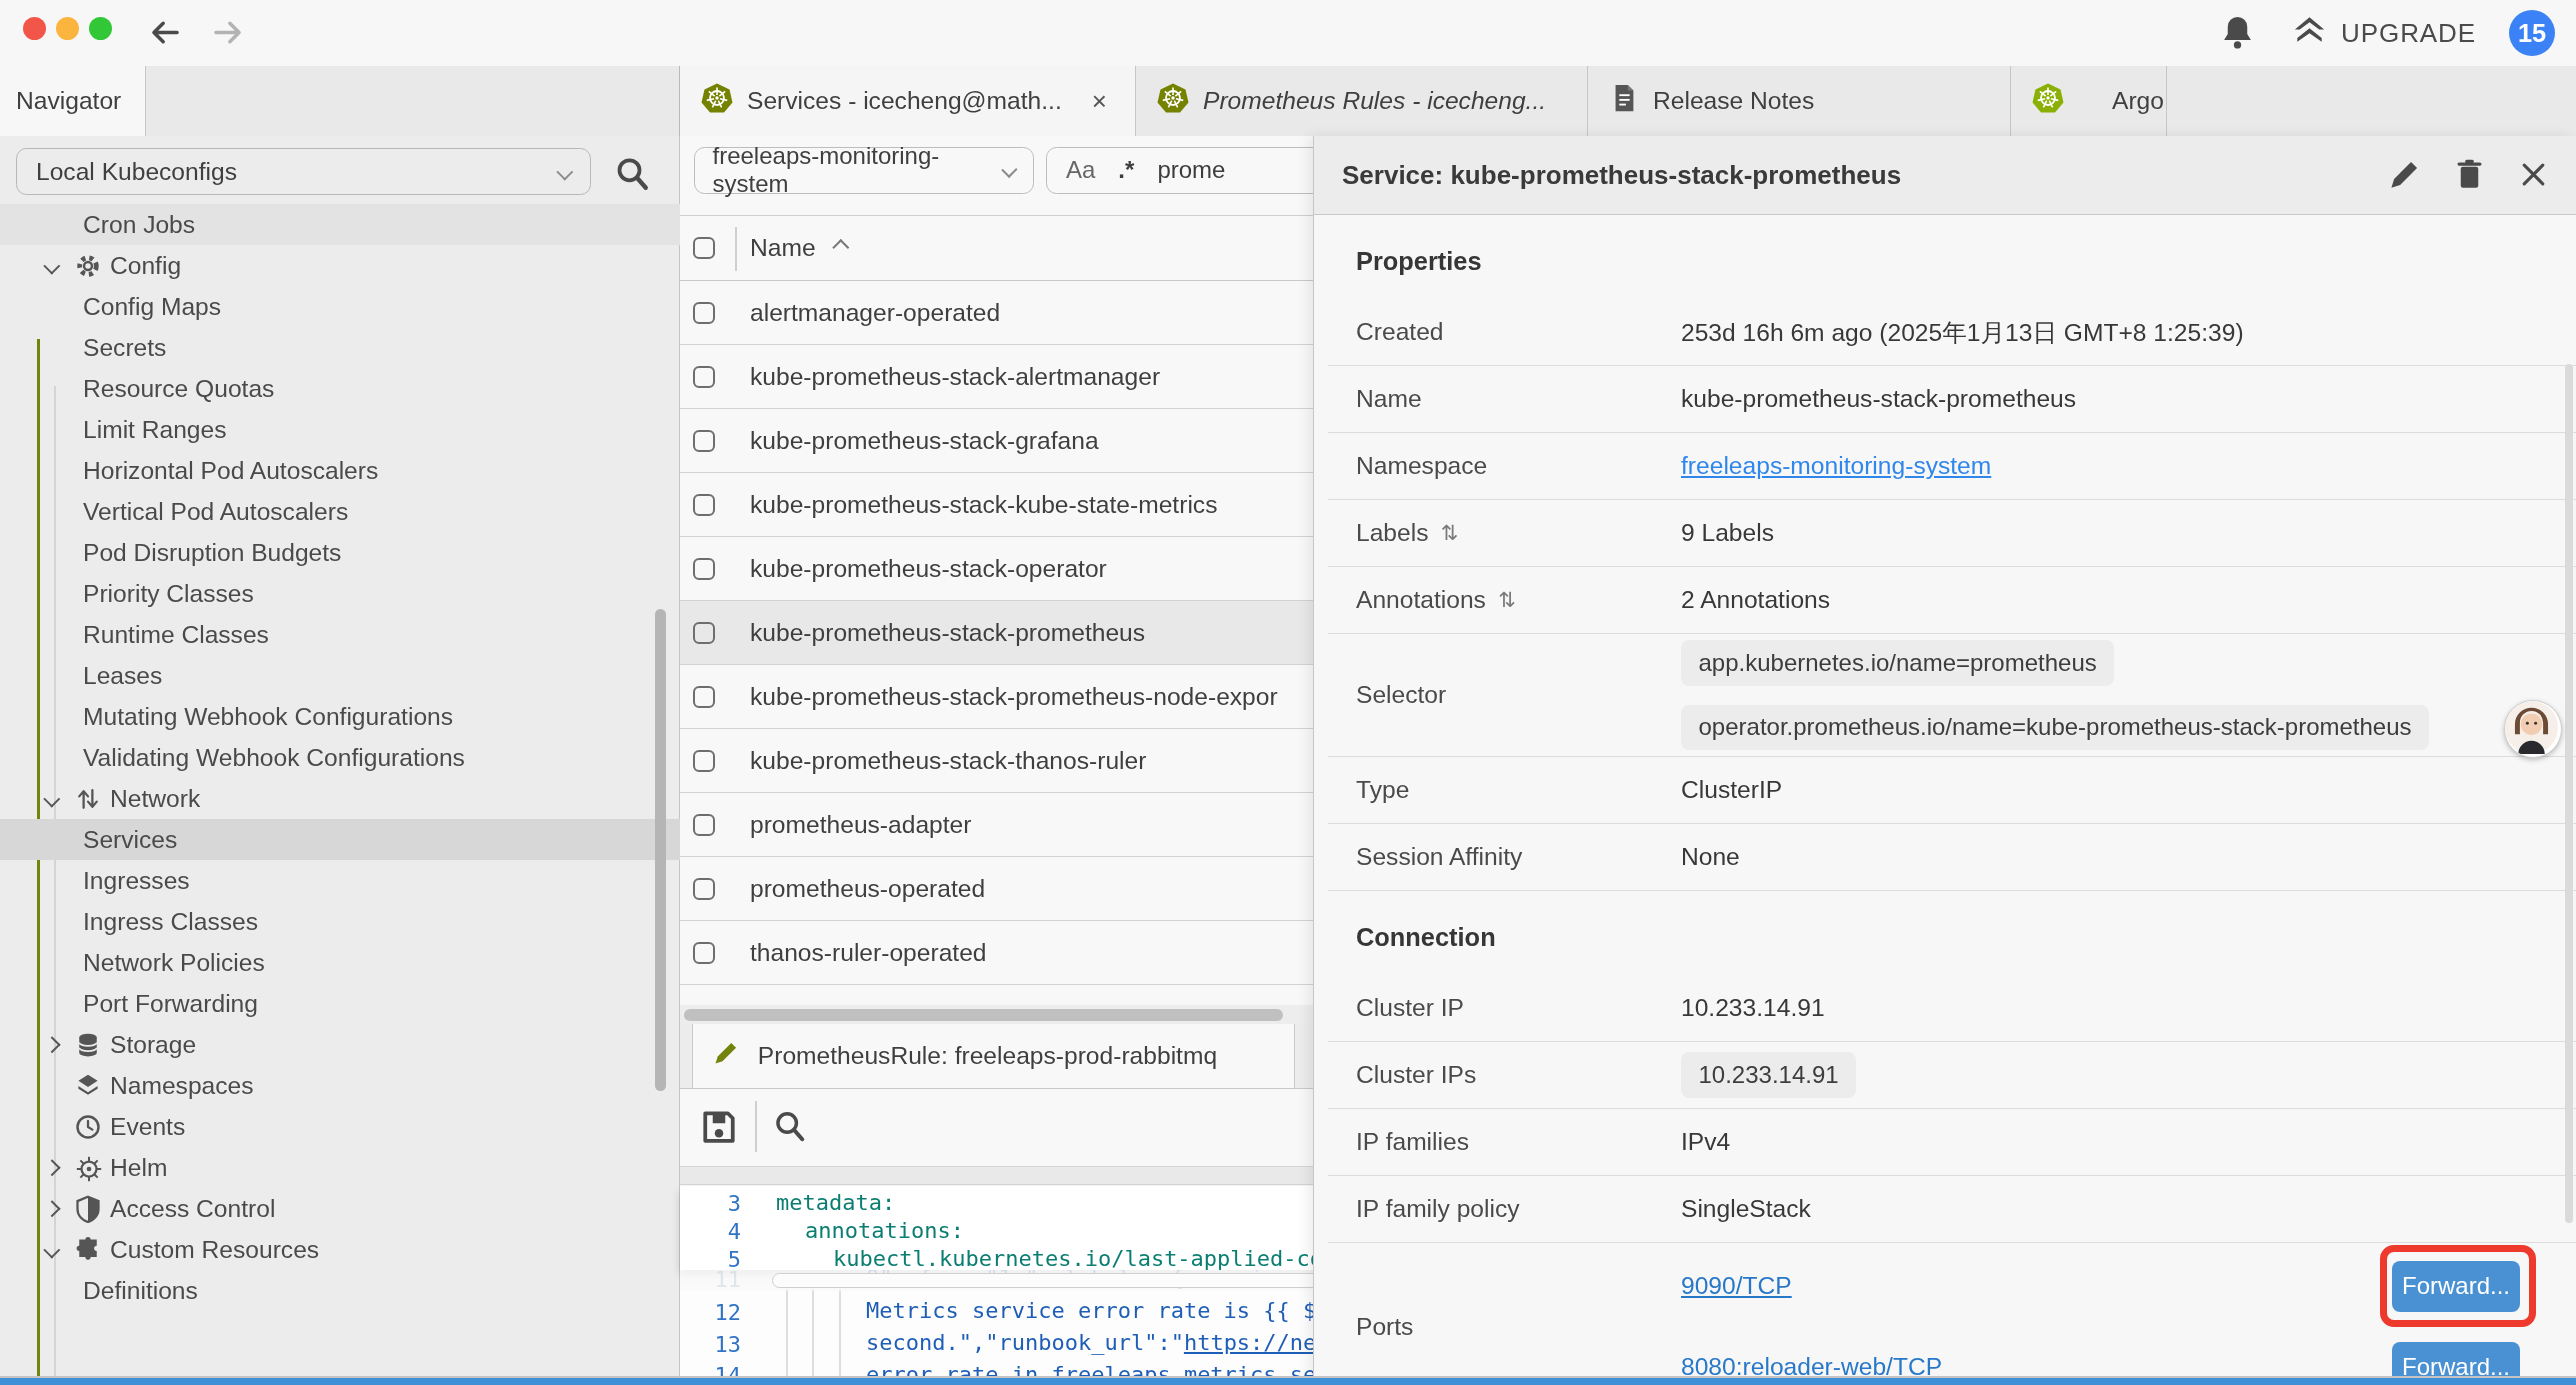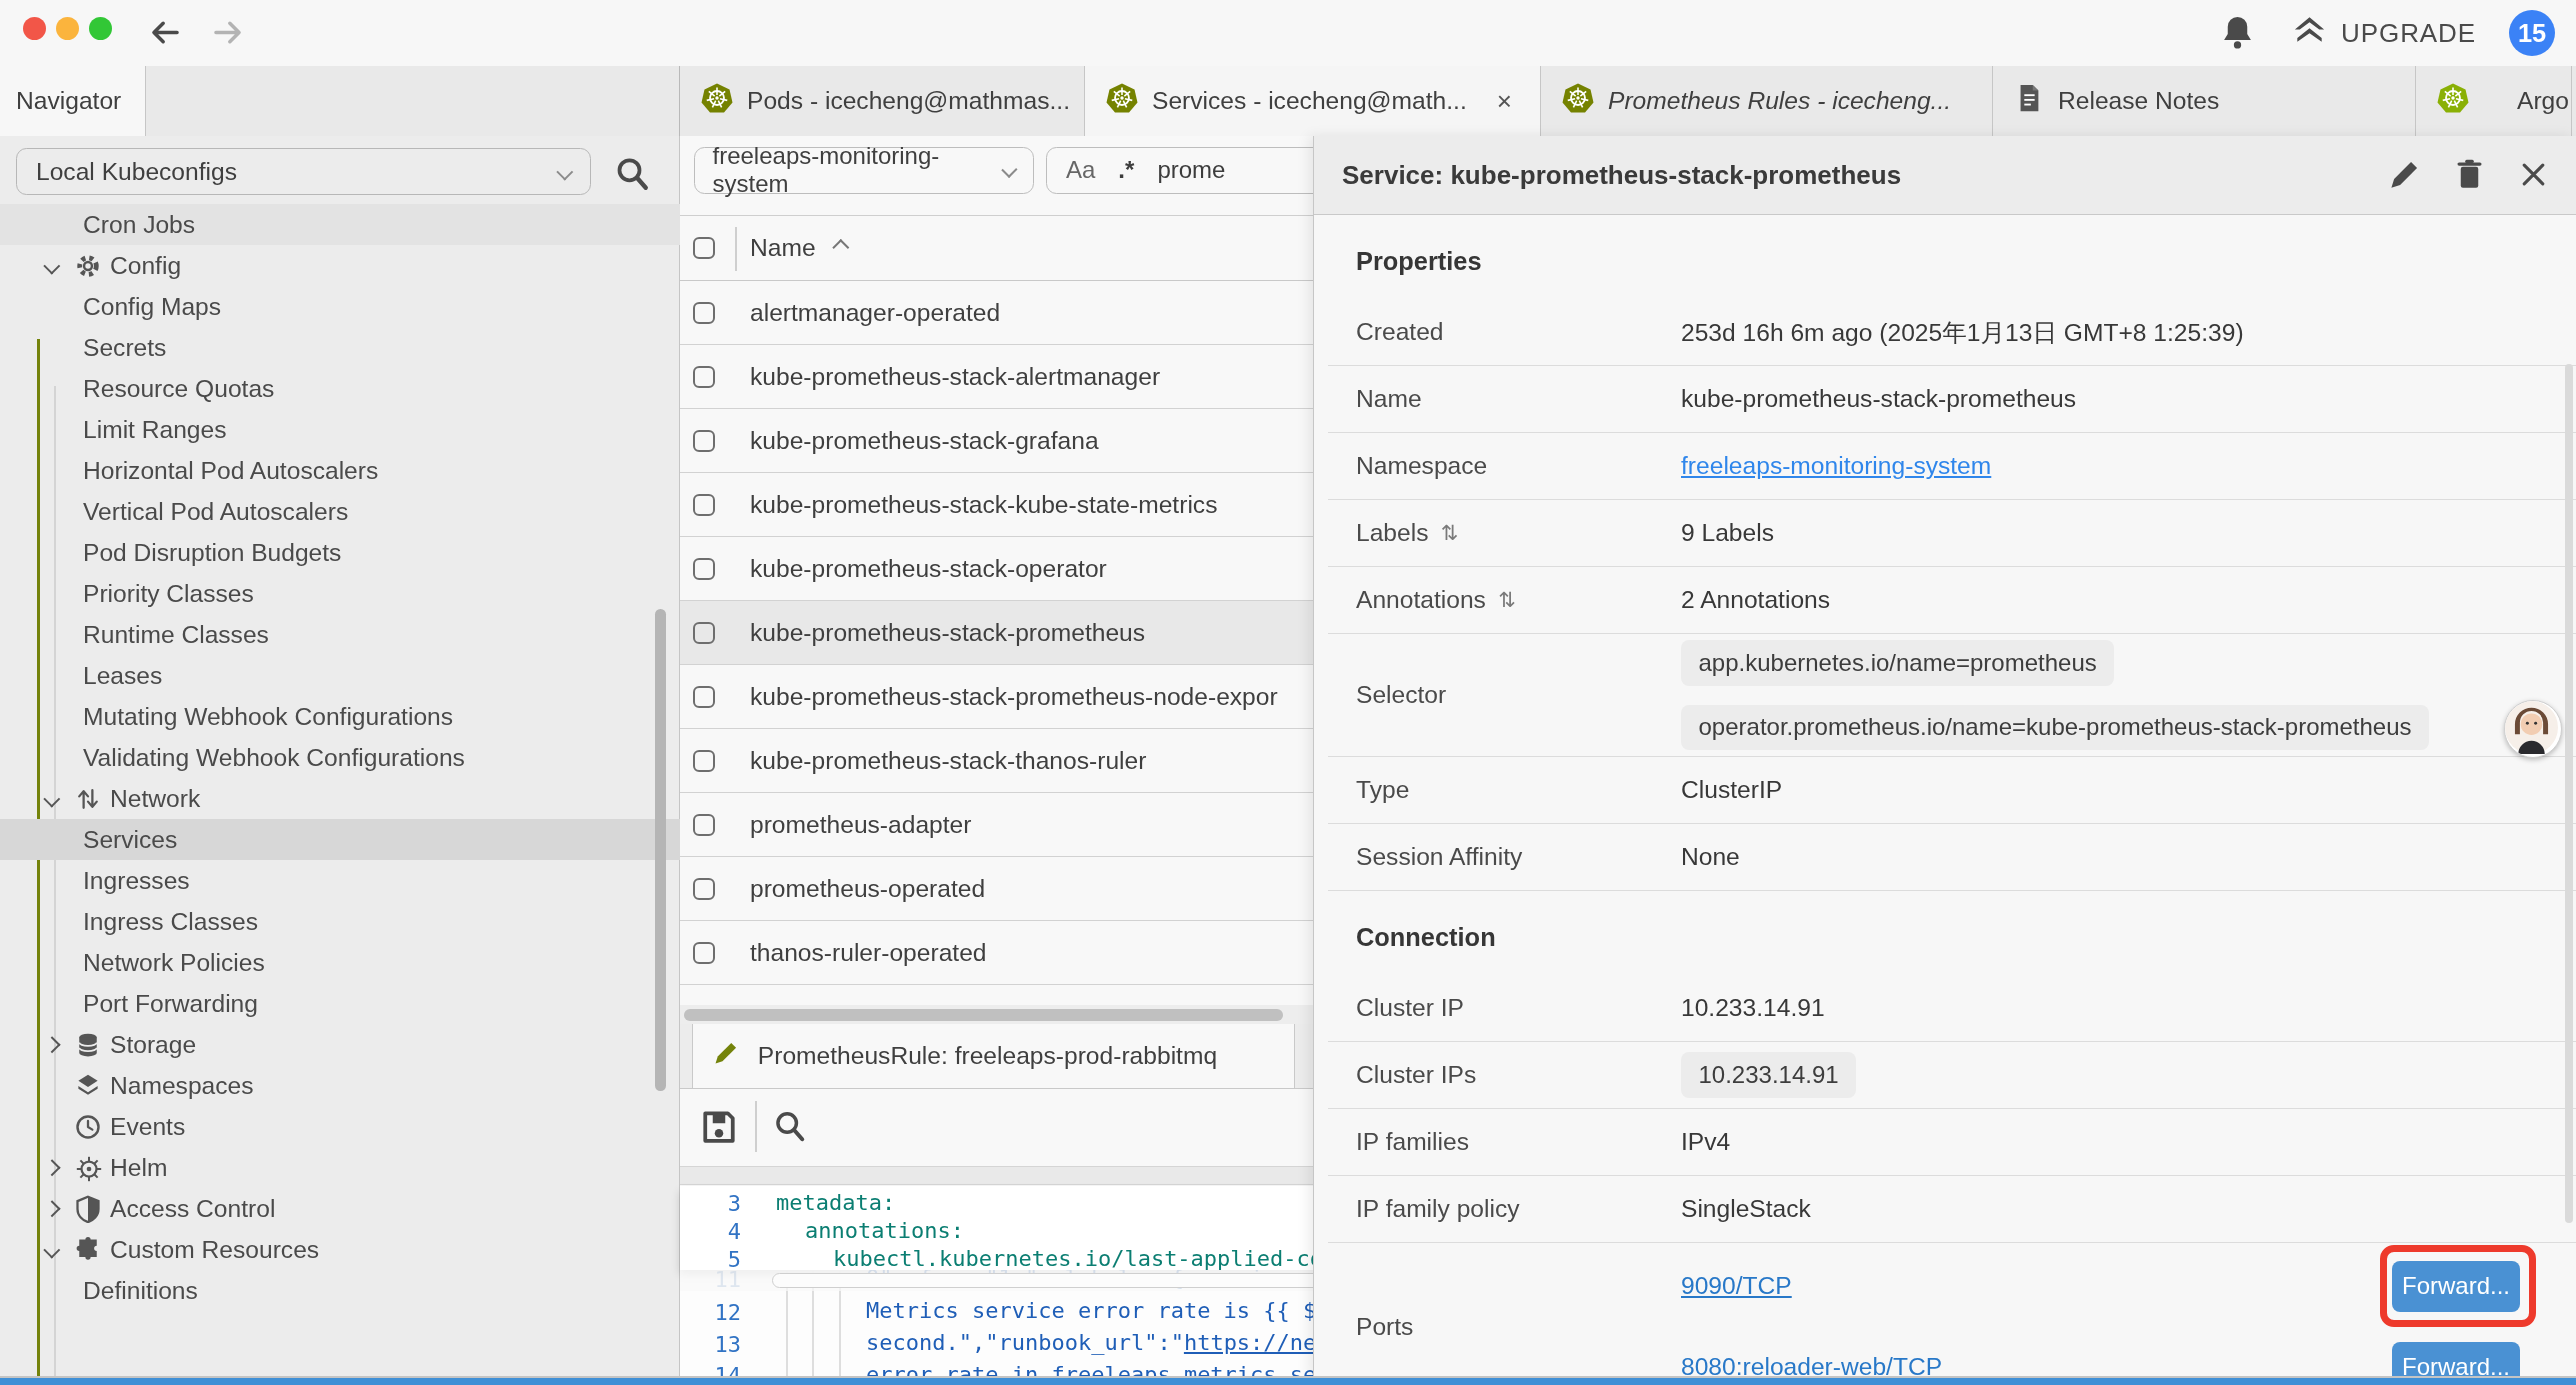--- a/index.html
+++ b/index.html
@@ -150,37 +150,20 @@
     <span id="notif-badge">15</span>
   </div>
 </div>
 
 <div id="tabstrip" class="abs">
   <div id="nav-tab">
     <span>Navigator</span>
   </div>
   <div id="nav-strip-rest"></div>
   <div id="tabstrip-tabs" style="display:flex;">
-      <div class="tab" style="width: 405px;">
-        <span><svg width="32" height="32" viewBox="0 0 32 32">
-            <polygon points="16,1.5 28.5,7.5 31.5,20.5 23,30.5 9,30.5 0.5,20.5 3.5,7.5" fill="#758200"></polygon>
-            <circle cx="16" cy="16" r="7" fill="none" stroke="#fff" stroke-width="1.8"></circle>
-            <g stroke="#fff" stroke-width="1.6">
-              <line x1="16" y1="13" x2="16" y2="5.5"></line>
-              <line x1="18.331437884370914" y1="14.112038826850487" x2="24.160032595298194" y2="9.392135893976707"></line>
-              <line x1="18.923110194355704" y1="16.674853163031596" x2="26.23088568024497" y2="18.36198607061058"></line>
-              <line x1="17.31511344036723" y1="18.6963821388975" x2="20.60289704128531" y2="25.437337486141253"></line>
-              <line x1="14.68488655963277" y1="18.6963821388975" x2="11.39710295871469" y2="25.437337486141253"></line>
-              <line x1="13.076889805644296" y1="16.674853163031596" x2="5.769114319755031" y2="18.361986070610584"></line>
-              <line x1="13.668562115629088" y1="14.112038826850487" x2="7.839967404701806" y2="9.392135893976707"></line>
-            </g>
-            <circle cx="16" cy="16" r="1.7" fill="#fff"></circle>
-          </svg></span>
-        <span>Pods - icecheng@mathmas...</span>
-      </div>
       <div class="tab active" style="width: 456px;">
         <span><svg width="32" height="32" viewBox="0 0 32 32">
             <polygon points="16,1.5 28.5,7.5 31.5,20.5 23,30.5 9,30.5 0.5,20.5 3.5,7.5" fill="#758200"></polygon>
             <circle cx="16" cy="16" r="7" fill="none" stroke="#fff" stroke-width="1.8"></circle>
             <g stroke="#fff" stroke-width="1.6">
               <line x1="16" y1="13" x2="16" y2="5.5"></line>
               <line x1="18.331437884370914" y1="14.112038826850487" x2="24.160032595298194" y2="9.392135893976707"></line>
               <line x1="18.923110194355704" y1="16.674853163031596" x2="26.23088568024497" y2="18.36198607061058"></line>
               <line x1="17.31511344036723" y1="18.6963821388975" x2="20.60289704128531" y2="25.437337486141253"></line>
               <line x1="14.68488655963277" y1="18.6963821388975" x2="11.39710295871469" y2="25.437337486141253"></line>

